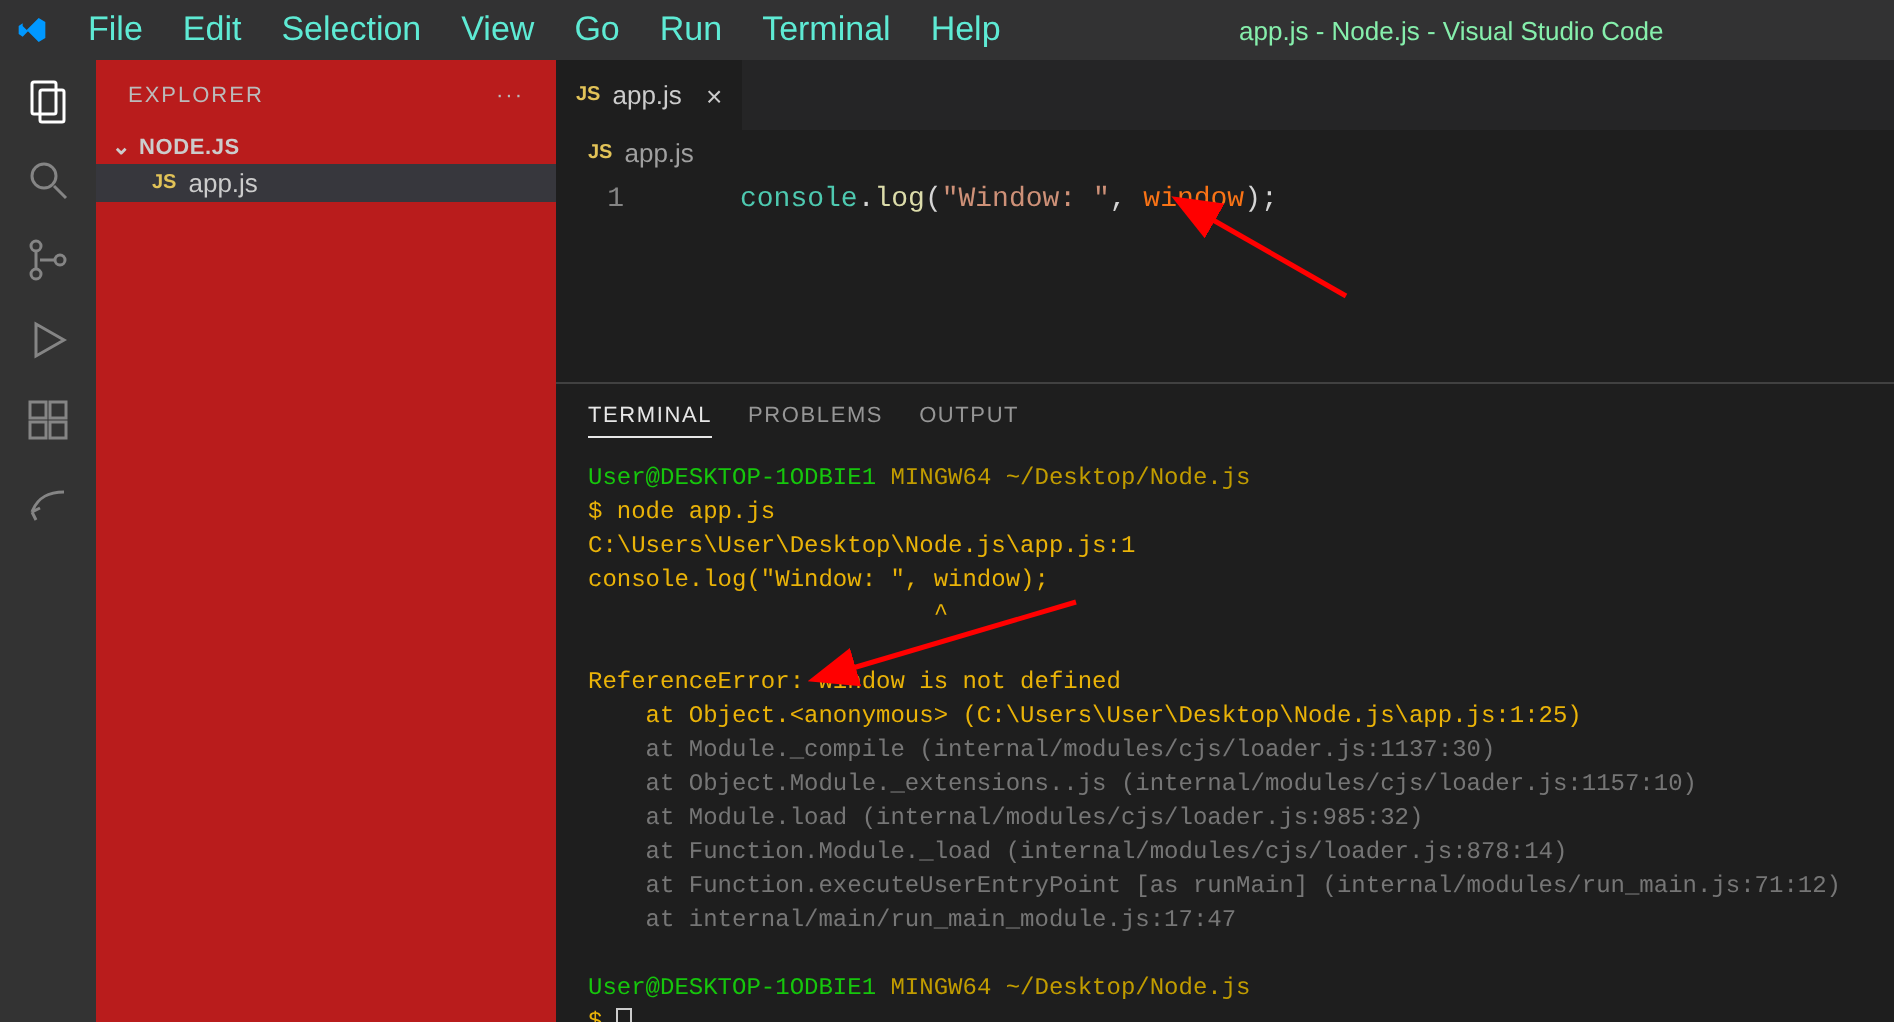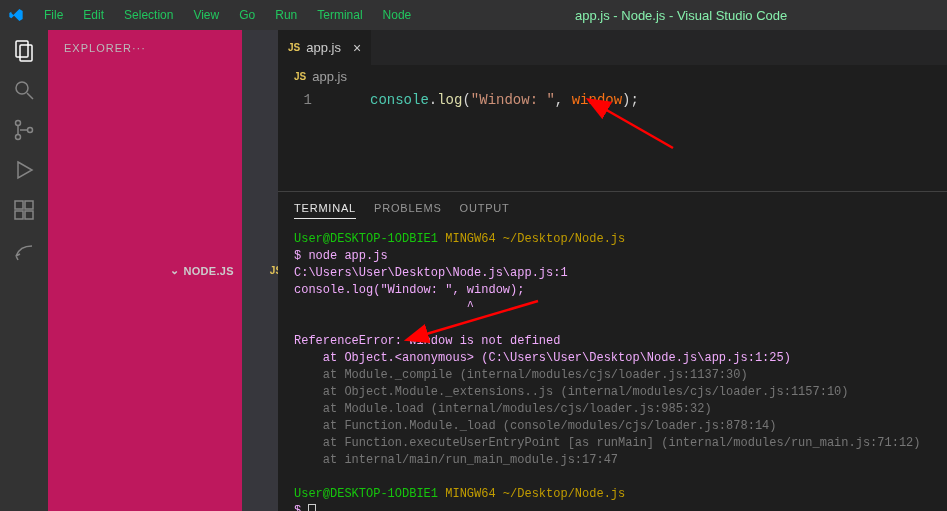--- a/index.html
+++ b/index.html
@@ -1,26 +1,26 @@
 <!DOCTYPE html>
 <html><head>
   <meta charset="utf-8">
   <style>
     * { margin: 0; padding: 0; box-sizing: border-box; }
     body { font-family: "Segoe UI", -apple-system, sans-serif; font-size: 13px; background: #1e1e1e; color: #cccccc; width: 947px; height: 511px; overflow: hidden; display: flex; flex-direction: column; }
     .titlebar { height: 30px; background: #323233; display: flex; align-items: center; padding: 0 8px; gap: 4px; }
     .vscode-logo { width: 16px; height: 16px; margin-right: 8px; }
-    .menu-item { padding: 4px 8px; color: #22c55e; font-size: 12px; cursor: pointer; }
+    .menu-item { padding: 4px 8px; color: #5eead4; font-size: 17px; cursor: pointer; }
     .titlebar-title { flex: 1; text-align: center; color: #86efac; font-size: 13px; }
     .main-layout { flex: 1; display: flex; overflow: hidden; }
     .activitybar { width: 48px; background: #333333; display: flex; flex-direction: column; align-items: center; padding-top: 8px; gap: 16px; }
     .activity-icon { width: 24px; height: 24px; display: flex; align-items: center; justify-content: center; cursor: pointer; color: #858585; }
     .activity-icon.active { color: #ffffff; }
     .activity-icon svg { width: 24px; height: 24px; }
-    .sidebar { width: 230px; background: #be185d; display: flex; flex-direction: row; }
+    .sidebar { width: 230px; background: #b91c1c; display: flex; flex-direction: column; }
     .sidebar-header { height: 35px; display: flex; align-items: center; justify-content: space-between; padding: 0 16px; color: #bbbbbb; font-size: 11px; letter-spacing: 1px; }
     .sidebar-actions { display: flex; gap: 10px; }
     .sidebar-treeheader { padding: 2px 8px; display: flex; align-items: center; gap: 4px; color: #cccccc; font-size: 11px; font-weight: 600; letter-spacing: 0.3px; cursor: pointer; }
     .file-item { padding: 2px 8px 2px 28px; display: flex; align-items: center; gap: 6px; cursor: pointer; font-size: 13px; }
     .file-item.selected { background: #37373d; }
     .file-icon-js { color: #e2c358; font-size: 10px; font-weight: 600; }
     .editor-area { flex: 1; display: flex; flex-direction: column; background: #1e1e1e; }
     .tabbar { height: 35px; background: #252526; display: flex; align-items: stretch; }
     .tab { display: flex; align-items: center; gap: 6px; padding: 0 10px; background: #1e1e1e; border-right: 1px solid #252526; font-size: 13px; cursor: pointer; }
     .tab span.close { color: #cccccc; font-size: 14px; margin-left: 6px; }
@@ -36,40 +36,40 @@
     .tok-var { color: #f97316; }
     .arrow-overlay { position: absolute; top: 0; left: 0; pointer-events: none; }
     .panel { height: 320px; background: #1e1e1e; border-top: 1px solid #414141; display: flex; flex-direction: column; }
     .panel-tabs { display: flex; gap: 18px; padding: 6px 16px 0 16px; font-size: 11px; letter-spacing: 0.8px; }
     .panel-tab { color: #969696; padding: 4px 0; cursor: pointer; border-bottom: 1px solid transparent; }
     .panel-tab.active { color: #e7e7e7; border-bottom: 1px solid #e7e7e7; }
     .terminal-content { flex: 1; padding: 12px 16px 8px 16px; font-family: Consolas, "Courier New", monospace; font-size: 12px; line-height: 17px; color: #cccccc; overflow: hidden; position: relative; }
     .term-user { color: #16c60c; }
     .term-mingw { color: #c19c00; }
     .term-path { color: #c19c00; }
-    .term-white { color: #f0abfc; }
+    .term-white { color: #eab308; }
     .term-dim { color: #767676; }
     .term-cursor { display: inline-block; width: 8px; height: 14px; border: 1px solid #cccccc; vertical-align: middle; }
     .chevron { display: inline-block; }
   </style>
 </head>
 <body>
 
 <div class="titlebar">
   <svg class="vscode-logo" viewBox="0 0 24 24">
       <path fill="#0098ff" d="M17 3l5 3v12l-5 3-9-9 9-9zM5 7l-3 2v6l3 2 4-4-4-4v-2z"></path>
     </svg>
   <div class="menu-item">File</div>
   <div class="menu-item">Edit</div>
   <div class="menu-item">Selection</div>
   <div class="menu-item">View</div>
   <div class="menu-item">Go</div>
   <div class="menu-item">Run</div>
   <div class="menu-item">Terminal</div>
-  <div class="menu-item">Node</div>
+  <div class="menu-item">Help</div>
   <div class="titlebar-title">app.js - Node.js - Visual Studio Code</div>
 </div>
 
 <div class="main-layout">
   <div class="activitybar">
     <div class="activity-icon active">
         <svg viewBox="0 0 24 24" fill="none" stroke="currentColor" stroke-width="1.5">
           <rect x="4" y="3" width="12" height="16" rx="1"></rect>
           <rect x="8" y="7" width="12" height="16" rx="1"></rect>
         </svg>
@@ -169,21 +169,21 @@
         <div class="term-white">$ node app.js</div>
         <div class="term-white">C:\Users\User\Desktop\Node.js\app.js:1</div>
         <div class="term-white">console.log("Window: ", window);</div>
         <div class="term-white" style="white-space:pre;">                        ^</div>
         <div>&nbsp;</div>
         <div class="term-white">ReferenceError: window is not defined</div>
         <div class="term-white" style="white-space:pre;">    at Object.&lt;anonymous&gt; (C:\Users\User\Desktop\Node.js\app.js:1:25)</div>
         <div class="term-dim" style="white-space:pre;">    at Module._compile (internal/modules/cjs/loader.js:1137:30)</div>
         <div class="term-dim" style="white-space:pre;">    at Object.Module._extensions..js (internal/modules/cjs/loader.js:1157:10)</div>
         <div class="term-dim" style="white-space:pre;">    at Module.load (internal/modules/cjs/loader.js:985:32)</div>
-        <div class="term-dim" style="white-space:pre;">    at Function.Module._load (console/modules/cjs/loader.js:878:14)</div>
+        <div class="term-dim" style="white-space:pre;">    at Function.Module._load (internal/modules/cjs/loader.js:878:14)</div>
         <div class="term-dim" style="white-space:pre;">    at Function.executeUserEntryPoint [as runMain] (internal/modules/run_main.js:71:12)</div>
         <div class="term-dim" style="white-space:pre;">    at internal/main/run_main_module.js:17:47</div>
         <div>&nbsp;</div>
         <div><span class="term-user">User@DESKTOP-1ODBIE1</span><span class="term-mingw"> MINGW64</span><span class="term-path"> ~/Desktop/Node.js</span></div>
         <div><span class="term-white">$ </span><span class="term-cursor"></span></div>
       </div>
     </div>
   </div>
 </div>
 

